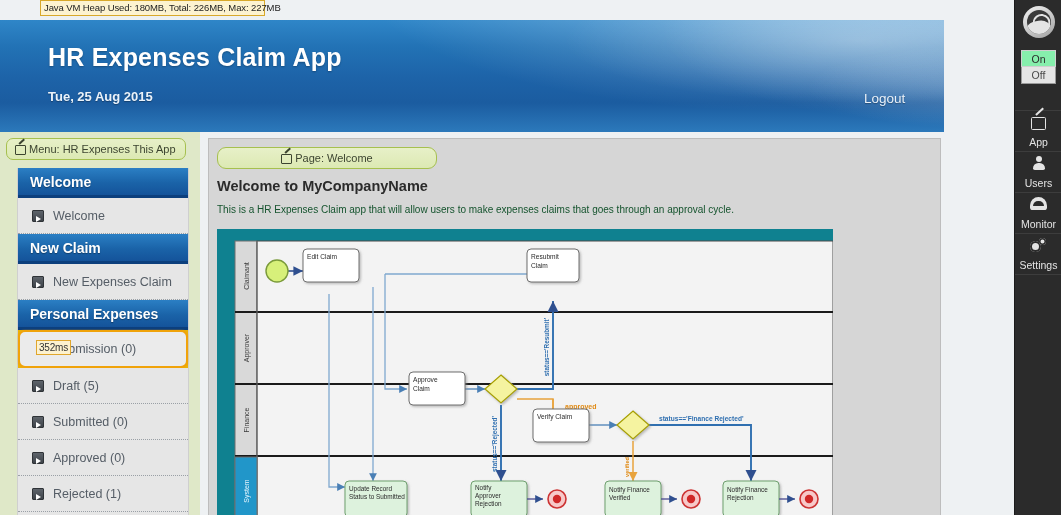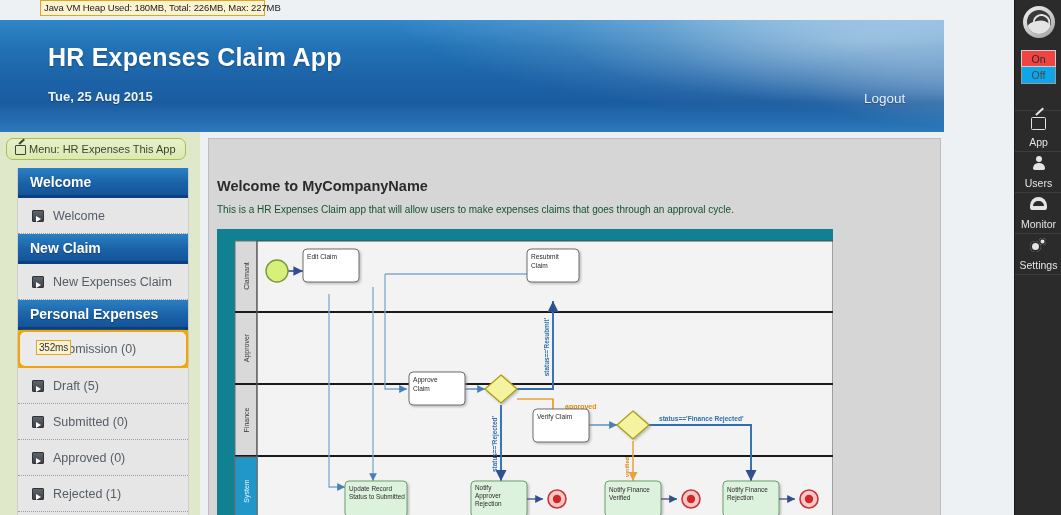--- a/index.html
+++ b/index.html
@@ -185,22 +185,22 @@
   #rail-logo .swirl:after{
     content:""; position:absolute; left:6px; top:4px; width:14px; height:9px;
     border:2.4px solid #e4e4e4; border-bottom:none; border-radius:10px 10px 0 0;
     transform:rotate(8deg);
   }
   .rail-toggle{
     position:absolute; left:6px; width:35px; height:17px;
     font-size:10.5px; line-height:16px; text-align:center;
     border:1px solid #9a9a9a; cursor:pointer;
   }
-  #toggle-on{ top:50px; background:#ef4444; color:#2b2b2b; border-color:#cfcfcf; }
-  #toggle-off{ top:67px; background:#0ea5e9; color:#4a4a4a; border-top:none; }
+  #toggle-on{ top:50px; background:#86efac; color:#2b2b2b; border-color:#cfcfcf; }
+  #toggle-off{ top:67px; background:#e5e5e5; color:#4a4a4a; border-top:none; }
   .rail-item{
     position:absolute; left:0; width:47px; height:41px;
     color:#e4e4e4; font-size:10.5px; text-align:center; cursor:pointer;
     border-top:1px solid #3d3d3d;
   }
   .rail-item .ri-label{ position:absolute; left:0; bottom:3px; width:47px; }
   .rail-item .ri-icon{
     position:absolute; left:0; top:4px; width:47px; height:18px;
   }
   #rail-app{ top:110px; }
@@ -310,20 +310,23 @@
         </div>
         <div class="menu-item">
           <span class="sq"></span>
         </div>
 
       </div>
     </div>
 
     <div id="content-panel">
 
+      <div id="page-tab">
+        <span class="pencil-glyph"></span><span>Page: Welcome</span>
+      </div>
 
       <div id="welcome-heading">Welcome to MyCompanyName</div>
       <div id="welcome-paragraph">This is a HR Expenses Claim app that will allow users to make expenses claims that goes through an approval cycle.</div>
 
       <div id="diagram-wrap">
         <svg id="diagram-svg" width="616" height="300" viewBox="0 0 616 300">
           <defs>
             <marker id="arrBlue" markerWidth="7" markerHeight="7" refX="6" refY="3" orient="auto">
               <path d="M0,0 L6,3 L0,6 z" fill="#2f4f8f"></path>
             </marker>

